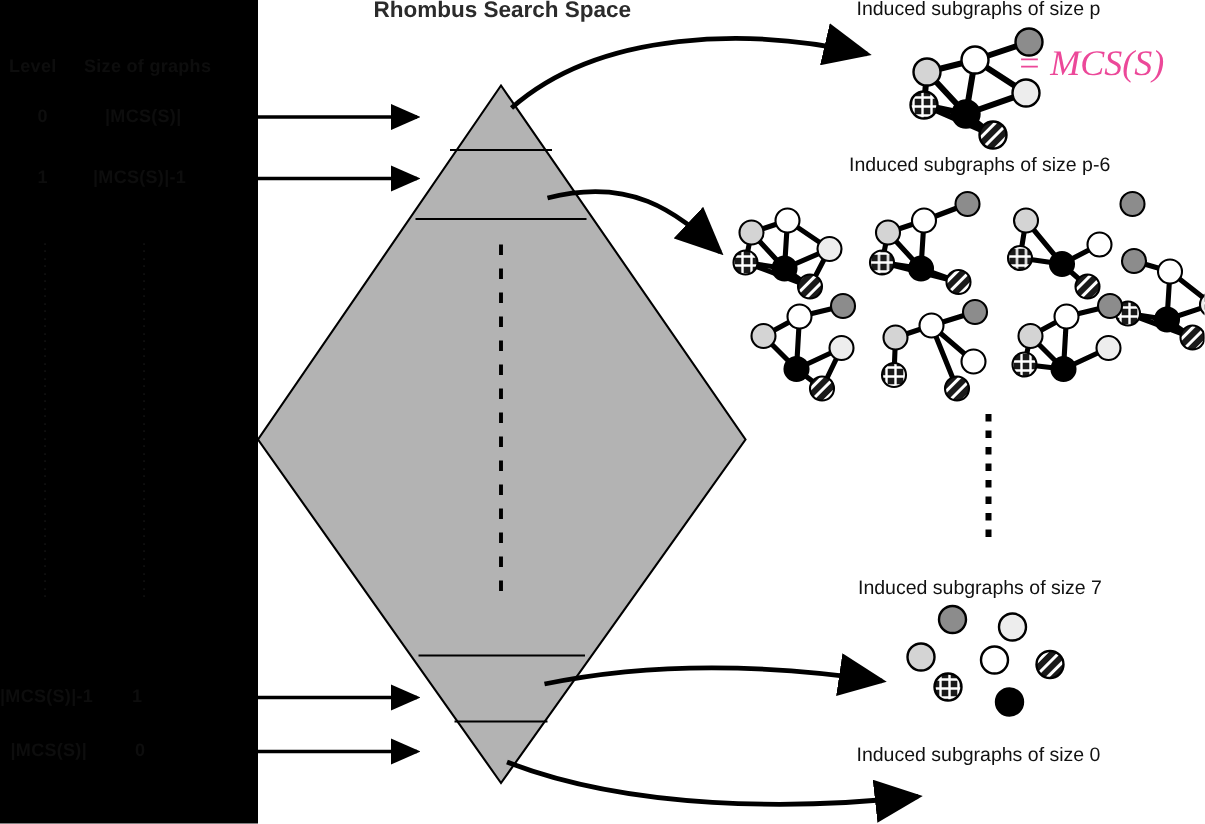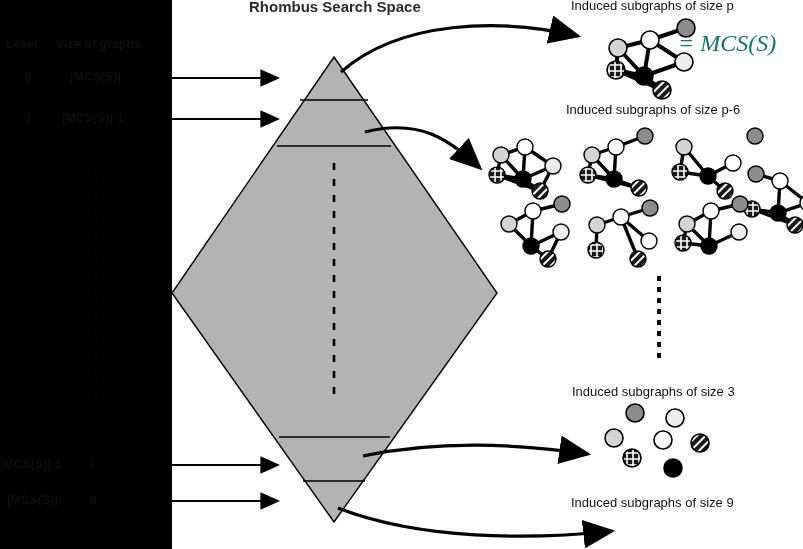--- a/index.html
+++ b/index.html
@@ -39,21 +39,21 @@
   }
   .title-top{
     position:absolute;white-space:nowrap;
     font-family:"Liberation Sans", sans-serif;
     font-size:15px;font-weight:700;color:#2b2b2b;
   }
 
   .mathtext{
     position:absolute;white-space:nowrap;
     font-family:"Liberation Serif", serif;
-    font-style:italic;font-size:24px;color:#0f766e;
+    font-style:italic;font-size:24px;color:#ec4899;
   }
   .sub{font-size:0.68em;vertical-align:-0.28em;font-style:italic;}
 
   svg{position:absolute;left:0;top:0;}
 </style>
 </head>
 <body>
 
 <div id="stage">
 
@@ -353,19 +353,19 @@
     <div class="lp-text" style="left:88px;top:457px;">1</div>
 
     <div class="lp-text" style="left:7px;top:493px;">|MCS(S)|</div>
     <div class="lp-text" style="left:90px;top:493px;">0</div>
   </div>
 
   <div class="title-top" style="left:249px;top:-2px;">Rhombus Search Space</div>
 
   <div class="wtitle" style="left:571px;top:-2px;">Induced subgraphs of size p</div>
   <div class="wtitle" style="left:566px;top:102px;">Induced subgraphs of size p-6</div>
-  <div class="wtitle" style="left:572px;top:384px;">Induced subgraphs of size 3</div>
-  <div class="wtitle" style="left:571px;top:495px;">Induced subgraphs of size 9</div>
+  <div class="wtitle" style="left:572px;top:384px;">Induced subgraphs of size 7</div>
+  <div class="wtitle" style="left:571px;top:495px;">Induced subgraphs of size 0</div>
 
   <div class="mathtext" style="left:678px;top:30px;">= MCS(S)</div>
 
 
 </div>
 
 </body></html>

